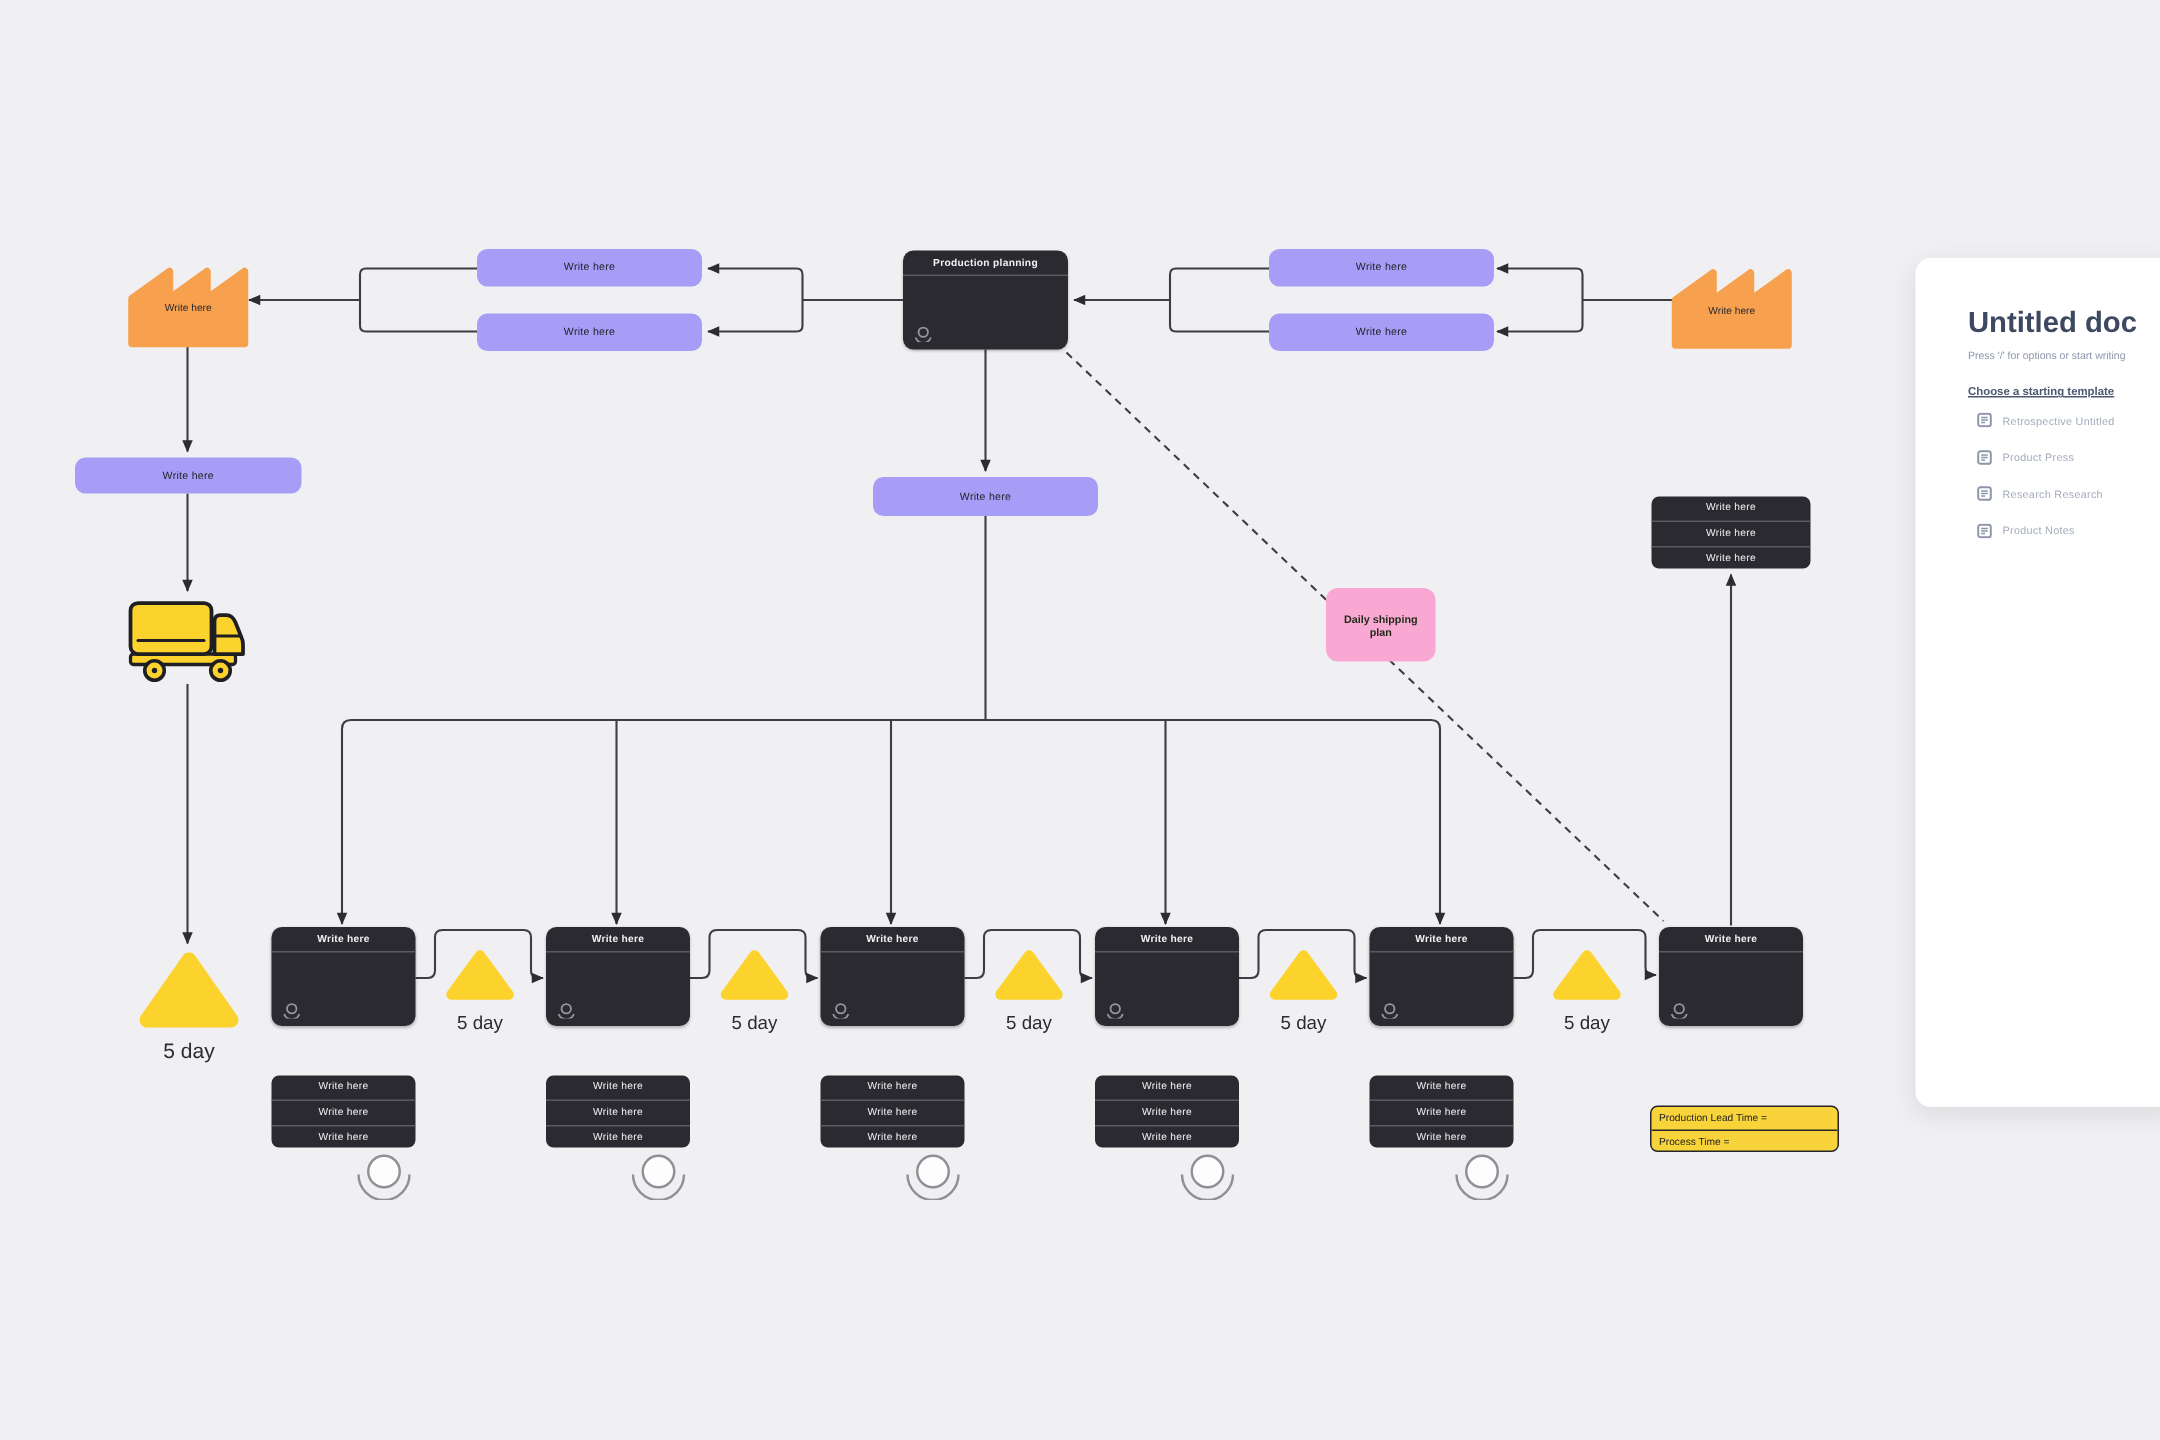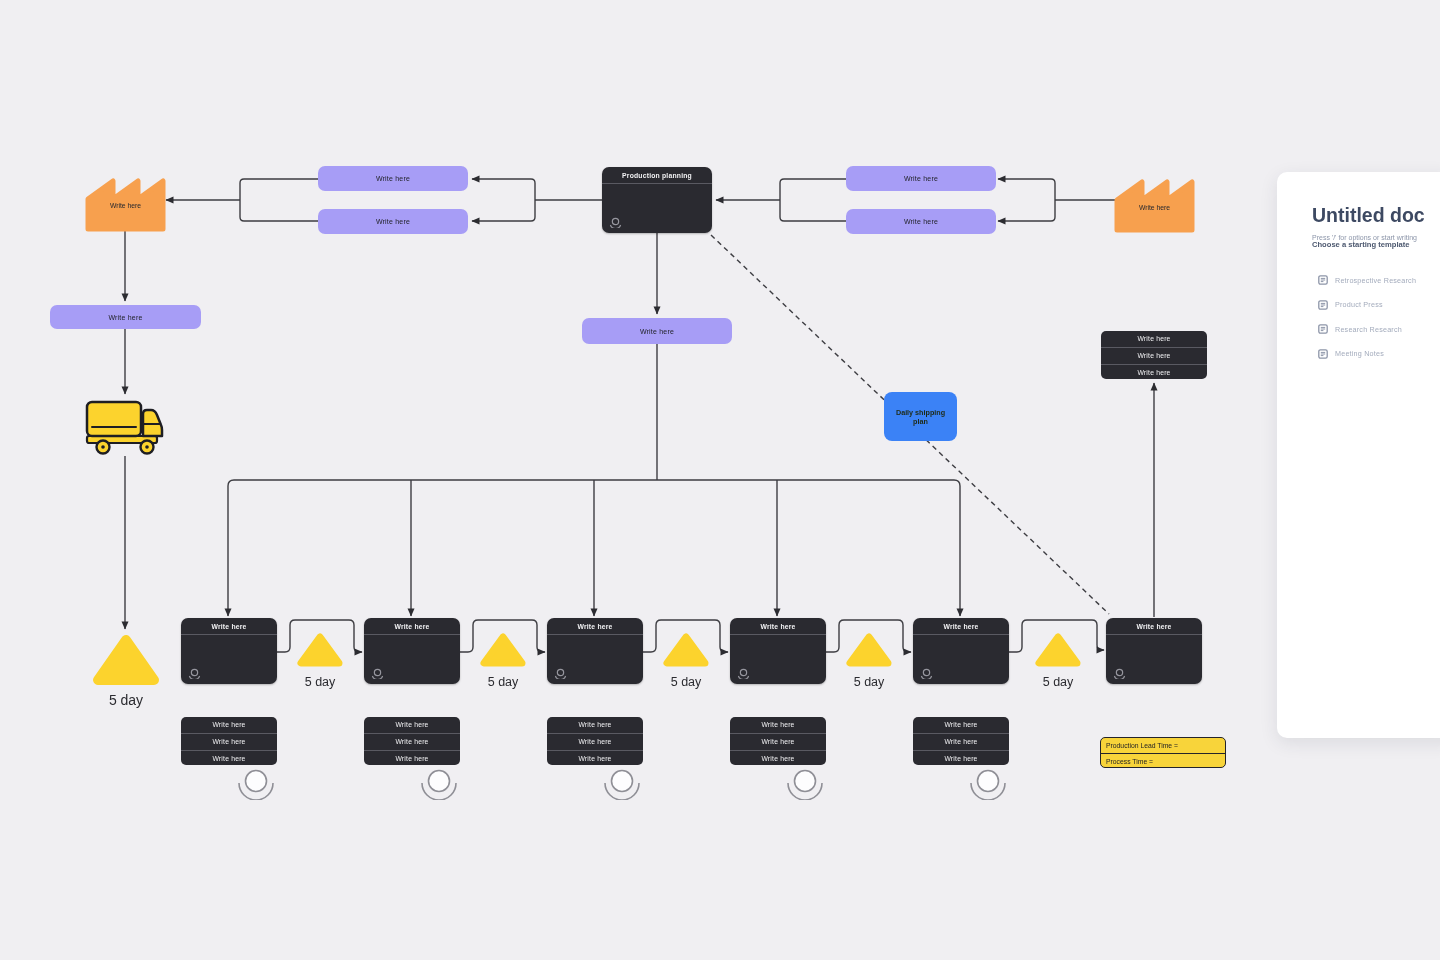--- a/index.html
+++ b/index.html
@@ -15,35 +15,35 @@
   .pbox{background:#2a2a30;border-radius:7px;box-shadow:0 1px 2px rgba(0,0,0,.25);}
   .pbox .ptitle{height:16px;line-height:17px;text-align:center;font-size:6.8px;font-weight:600;
         color:#f2f2f4;border-bottom:1px solid #5a5a62;letter-spacing:.2px;}
   .pbox .persona{position:absolute;left:7px;bottom:5px;}
   
   .stack{background:#2a2a30;border-radius:5px;overflow:hidden;}
   .stack .srow{height:16px;line-height:16px;text-align:center;font-size:6.8px;color:#f2f2f4;
         border-bottom:1px solid #5a5a62;letter-spacing:.2px;}
   .stack .srow:last-child{border-bottom:none;}
   
-  .green{background:#3b82f6;border-radius:8px;display:flex;align-items:center;justify-content:center;
+  .green{background:#f9a8d4;border-radius:8px;display:flex;align-items:center;justify-content:center;
         text-align:center;font-size:7.2px;font-weight:600;color:#1f2a15;padding:4px;}
   
   .ybox{background:#f8d43a;border:1.6px solid #24242a;border-radius:5px;overflow:hidden;}
   .ybox .yrow{height:15px;line-height:15px;font-size:6.8px;font-weight:500;color:#1e1e24;
         padding-left:5px;border-bottom:1.4px solid #24242a;}
   .ybox .yrow:last-child{border-bottom:none;}
   .daylabel{position:absolute;z-index:2;text-align:center;font-size:12.5px;font-weight:500;color:#2b2b30;}
   .factlabel{position:absolute;z-index:3;text-align:center;font-size:6.8px;color:#27282e;}
   
   #panel{position:absolute;left:1277px;top:172px;width:163px;height:566px;background:#ffffff;
         border-radius:10px 0 0 10px;box-shadow:0 5px 18px rgba(40,48,70,.10);z-index:5;padding-left:16px;}
   #panel .ptitle2{position:absolute;left:35px;top:32px;font-size:19.5px;font-weight:600;color:#3d4962;}
   #panel .phint{position:absolute;left:35px;top:62px;font-size:7px;color:#8d96aa;}
-  #panel .psect{position:absolute;left:35px;top:68px;font-size:7.6px;font-weight:700;color:#4c586f;}
+  #panel .psect{position:absolute;left:35px;top:84px;font-size:7.6px;font-weight:700;color:#4c586f;text-decoration:underline;}
   #panel .plist{position:absolute;left:41px;top:103px;}
   #panel .pitem{display:flex;align-items:center;gap:7px;margin-bottom:14.5px;height:10px;cursor:pointer;}
   #panel .pitem span{font-size:7.2px;color:#a3abbc;letter-spacing:.2px;}
   .operator{position:absolute;z-index:2;}
 </style>
 </head>
 <body>
 
 <div id="canvas">
 
@@ -266,39 +266,39 @@
   <div id="panel">
     <div class="ptitle2">Untitled doc</div>
     <div class="phint">Press '/' for options or start writing</div>
     <div class="psect">Choose a starting template</div>
     <div class="plist">
       <div class="pitem">
         <svg width="10" height="10" viewBox="0 0 10 10">
           <rect x="0.8" y="0.8" width="8.4" height="8.4" rx="1.6" fill="none" stroke="#8d95a8" stroke-width="1.3"></rect>
           <path d="M2.8,3.4 H7.2 M2.8,5 H7.2 M2.8,6.6 H5.4" stroke="#8d95a8" stroke-width="1" fill="none"></path>
         </svg>
-        <span>Retrospective Research</span>
+        <span>Retrospective Untitled</span>
       </div>
       <div class="pitem">
         <svg width="10" height="10" viewBox="0 0 10 10">
           <rect x="0.8" y="0.8" width="8.4" height="8.4" rx="1.6" fill="none" stroke="#8d95a8" stroke-width="1.3"></rect>
           <path d="M2.8,3.4 H7.2 M2.8,5 H7.2 M2.8,6.6 H5.4" stroke="#8d95a8" stroke-width="1" fill="none"></path>
         </svg>
         <span>Product Press</span>
       </div>
       <div class="pitem">
         <svg width="10" height="10" viewBox="0 0 10 10">
           <rect x="0.8" y="0.8" width="8.4" height="8.4" rx="1.6" fill="none" stroke="#8d95a8" stroke-width="1.3"></rect>
           <path d="M2.8,3.4 H7.2 M2.8,5 H7.2 M2.8,6.6 H5.4" stroke="#8d95a8" stroke-width="1" fill="none"></path>
         </svg>
         <span>Research Research</span>
       </div>
       <div class="pitem">
         <svg width="10" height="10" viewBox="0 0 10 10">
           <rect x="0.8" y="0.8" width="8.4" height="8.4" rx="1.6" fill="none" stroke="#8d95a8" stroke-width="1.3"></rect>
           <path d="M2.8,3.4 H7.2 M2.8,5 H7.2 M2.8,6.6 H5.4" stroke="#8d95a8" stroke-width="1" fill="none"></path>
         </svg>
-        <span>Meeting Notes</span>
+        <span>Product Notes</span>
       </div>
     </div>
   </div>
 
 </div>
 
 </body></html>

